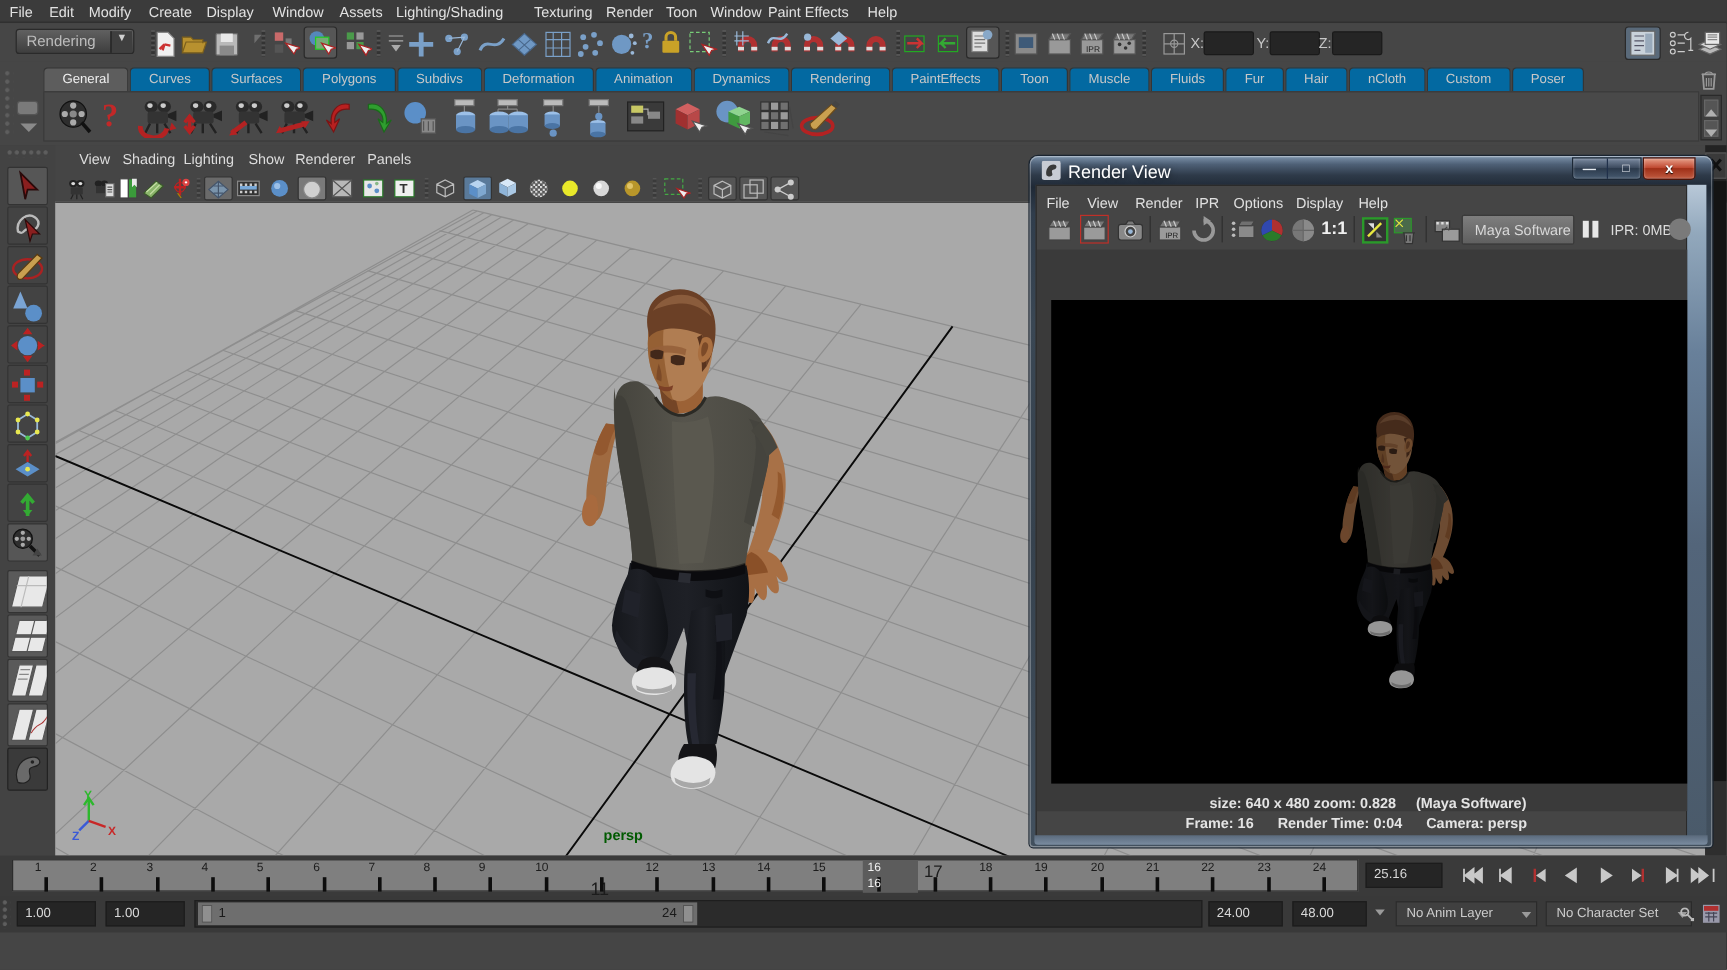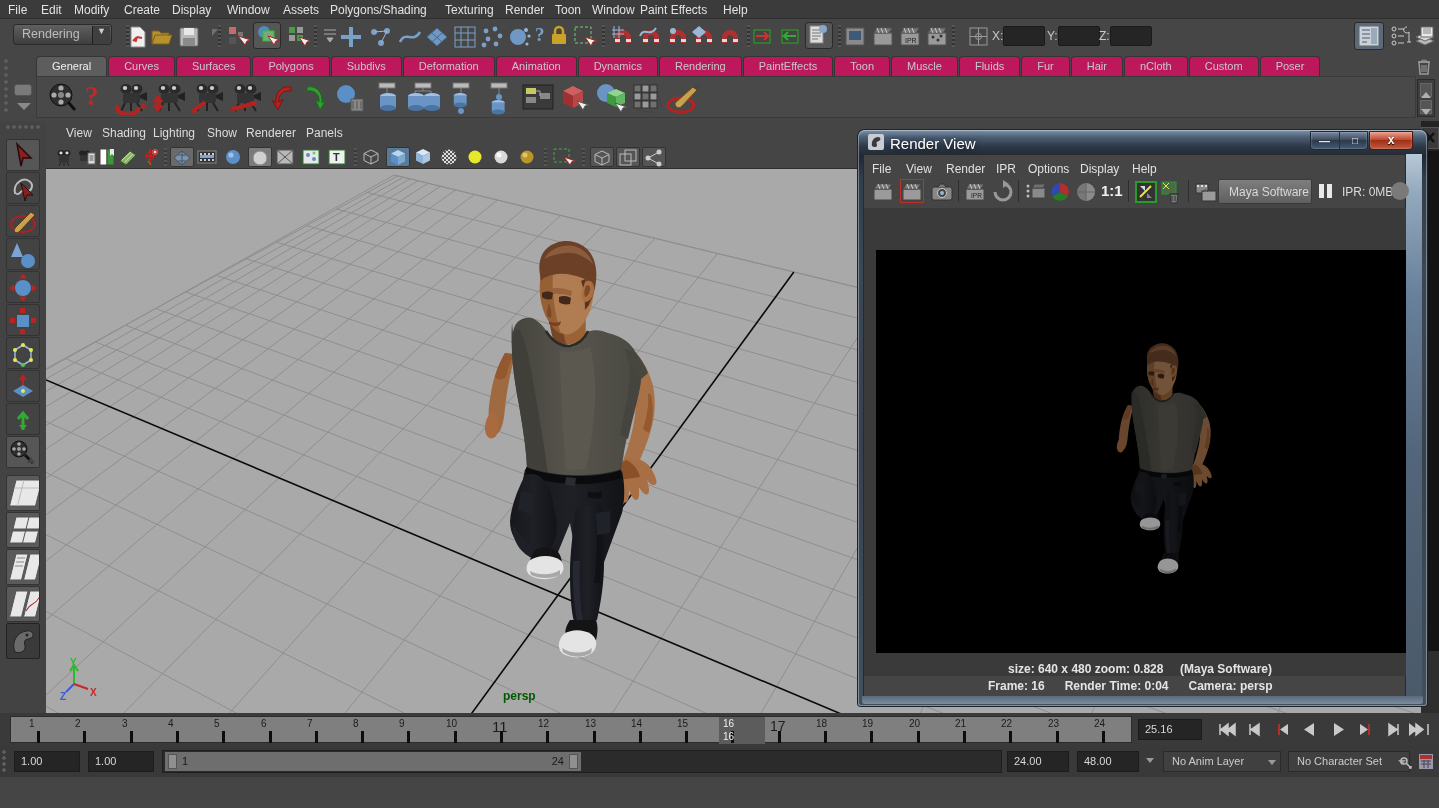--- a/index.html
+++ b/index.html
@@ -3,21 +3,21 @@
 <style>
 *{margin:0;padding:0;box-sizing:border-box}
 body{background:#000}
 #root{position:relative;width:1439px;height:808px;background:#454545;font-family:"Liberation Sans",sans-serif;overflow:hidden}
 .abs{position:absolute}
 #menubar{left:0;top:0;width:1439px;height:19px;background:#3b3b3b;border-bottom:1px solid #2e2e2e;color:#e2e2e2;font-size:12px}
 #menubar span{}
 #toolbar{left:0;top:20px;width:1439px;height:31px;background:#464646}
 #shelf{left:0;top:51px;width:1439px;height:70px;background:#464646}
 .tabs{position:absolute;left:36px;top:5px;height:20px;font-size:11px;color:#c8c8c8;white-space:nowrap}
-.tab{display:inline-block;height:20px;padding:3px 15px 0 15px;background:#be185d;border:1px solid #353535;border-bottom:none;border-radius:4px 4px 0 0;margin-right:1px}
+.tab{display:inline-block;height:20px;padding:3px 15px 0 15px;background:#0369a1;border:1px solid #353535;border-bottom:none;border-radius:4px 4px 0 0;margin-right:1px}
 .tab.act{background:#5d5d5d;color:#f0f0f0}
 #shelficons{position:absolute;left:36px;top:25px;width:1380px;height:42px;background:#494949;border:1px solid #3a3a3a}
 #work{left:0;top:121px;width:1439px;height:592px;background:#454545}
 #lefttools{position:absolute;left:0;top:0;width:46px;height:592px;background:#434343}
 #panel{position:absolute;left:46px;top:0;width:1393px;height:592px}
 #pmenu{position:absolute;left:8px;top:3px;height:18px;color:#dcdcdc;font-size:12px}
 #pmenu span{}
 #view3d{position:absolute;left:0;top:47px;width:1393px;height:545px;background:#a9a9a9;border-top:1px solid #2f2f2f;overflow:hidden}
 #persp{position:absolute;left:457px;top:520px;color:#005a00;font-weight:bold;font-size:12px}
 #rightsliver{left:1421px;top:121px;width:18px;height:592px;background:#232323}
@@ -31,21 +31,21 @@
 <body>
 <div id="root">
   <div class="abs" id="menubar">
       <span style="position:absolute;left:8px;top:3px">File</span>
       <span style="position:absolute;left:41px;top:3px">Edit</span>
       <span style="position:absolute;left:74px;top:3px">Modify</span>
       <span style="position:absolute;left:124px;top:3px">Create</span>
       <span style="position:absolute;left:172px;top:3px">Display</span>
       <span style="position:absolute;left:227px;top:3px">Window</span>
       <span style="position:absolute;left:283px;top:3px">Assets</span>
-      <span style="position:absolute;left:330px;top:3px">Polygons/Shading</span>
+      <span style="position:absolute;left:330px;top:3px">Lighting/Shading</span>
       <span style="position:absolute;left:445px;top:3px">Texturing</span>
       <span style="position:absolute;left:505px;top:3px">Render</span>
       <span style="position:absolute;left:555px;top:3px">Toon</span>
       <span style="position:absolute;left:592px;top:3px">Window</span>
       <span style="position:absolute;left:640px;top:3px">Paint Effects</span>
       <span style="position:absolute;left:723px;top:3px">Help</span>
     </div>
   <div class="abs" id="toolbar">
       <div style="position:absolute;left:13px;top:4px;width:99px;height:21px;background:linear-gradient(#606060,#3e3e3e);border:1px solid #2a2a2a;border-radius:3px;color:#bcbcbc;font-size:12.5px;padding:2px 0 0 8px">Rendering<div style="position:absolute;right:1px;top:1px;width:18px;height:18px;background:#3f3f3f;border-left:1px solid #1e1e1e;color:#cfcfcf;font-size:9px;text-align:center;padding-top:-16px">▼</div></div>
       <div style="position:absolute;left:126px;top:5px;width:3px;height:22px;background:linear-gradient(#555 50%,#333 50%) 0 0/3px 4px"></div>
@@ -846,21 +846,21 @@
         <div style="position:absolute;left:250px;top:1px;width:22px;color:#1c1c1c;font-size:10px">6</div>
         <div style="position:absolute;left:258px;top:14px;width:3px;height:12px;background:#0d0d0d"></div>
         <div style="position:absolute;left:296px;top:1px;width:22px;color:#1c1c1c;font-size:10px">7</div>
         <div style="position:absolute;left:304px;top:14px;width:3px;height:12px;background:#0d0d0d"></div>
         <div style="position:absolute;left:342px;top:1px;width:22px;color:#1c1c1c;font-size:10px">8</div>
         <div style="position:absolute;left:350px;top:14px;width:3px;height:12px;background:#0d0d0d"></div>
         <div style="position:absolute;left:388px;top:1px;width:22px;color:#1c1c1c;font-size:10px">9</div>
         <div style="position:absolute;left:396px;top:14px;width:3px;height:12px;background:#0d0d0d"></div>
         <div style="position:absolute;left:435px;top:1px;width:22px;color:#1c1c1c;font-size:10px">10</div>
         <div style="position:absolute;left:443px;top:14px;width:3px;height:12px;background:#0d0d0d"></div>
-        <div style="position:absolute;left:481px;top:1px;width:22px;color:#1c1c1c;font-size:15px">11</div>
+        <div style="position:absolute;left:481px;top:16px;width:22px;color:#1c1c1c;font-size:15px">11</div>
         <div style="position:absolute;left:489px;top:14px;width:3px;height:12px;background:#0d0d0d"></div>
         <div style="position:absolute;left:527px;top:1px;width:22px;color:#1c1c1c;font-size:10px">12</div>
         <div style="position:absolute;left:535px;top:14px;width:3px;height:12px;background:#0d0d0d"></div>
         <div style="position:absolute;left:574px;top:1px;width:22px;color:#1c1c1c;font-size:10px">13</div>
         <div style="position:absolute;left:582px;top:14px;width:3px;height:12px;background:#0d0d0d"></div>
         <div style="position:absolute;left:620px;top:1px;width:22px;color:#1c1c1c;font-size:10px">14</div>
         <div style="position:absolute;left:628px;top:14px;width:3px;height:12px;background:#0d0d0d"></div>
         <div style="position:absolute;left:666px;top:1px;width:22px;color:#1c1c1c;font-size:10px">15</div>
         <div style="position:absolute;left:674px;top:14px;width:3px;height:12px;background:#0d0d0d"></div>
         <div style="position:absolute;left:712px;top:1px;width:22px;color:#f0f0f0;font-size:10px">16</div>

